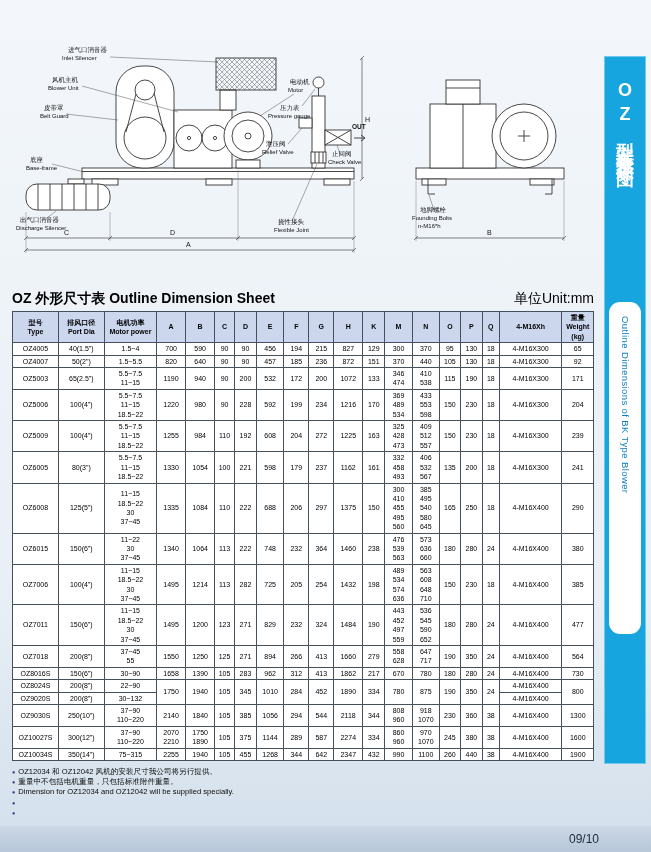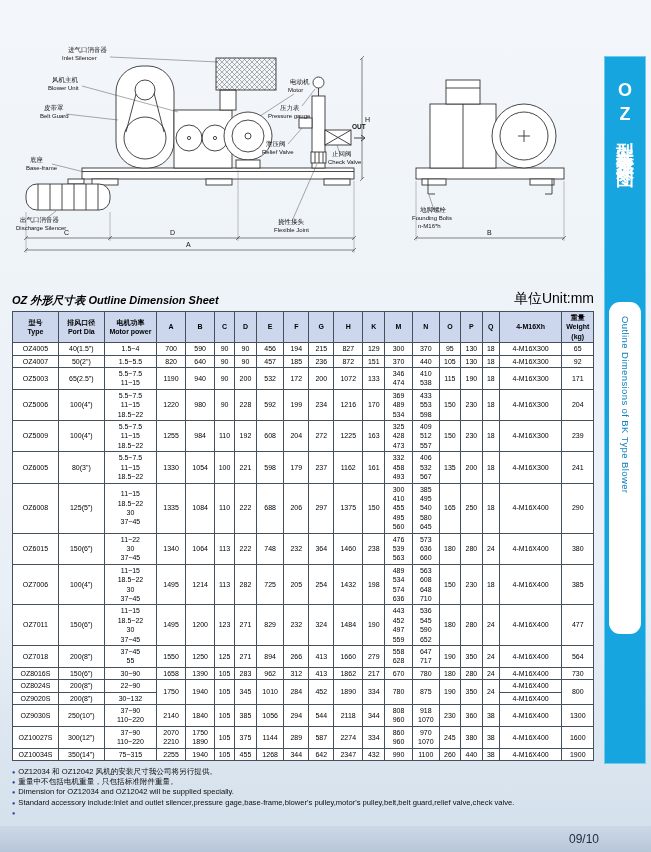--- a/index.html
+++ b/index.html
@@ -16,21 +16,21 @@
   .label-en{font-size:6px;}
   .dim-letter{font-size:7px;}
   .out-text{font-size:6.5px;font-weight:bold;}
   .ln{stroke:#333;stroke-width:0.9;fill:none;}
   .fillw{fill:#ffffff;}
   .leader{stroke:#555;stroke-width:0.5;fill:none;}
   .thin{stroke:#777;stroke-width:0.45;fill:none;}
   .dimln{stroke:#333;stroke-width:0.6;fill:none;}
 
   .sheet-header{display:flex;justify-content:space-between;align-items:flex-end;margin-top:4px;}
-  .sheet-title{font-size:11px;font-weight:bold;color:#000;font-style:italic;}
+  .sheet-title{font-size:14px;font-weight:bold;color:#000;}
   .unit-label{font-size:14px;color:#000;}
 
   table.dim{border-collapse:collapse;table-layout:fixed;width:100%;margin-top:3px;background:#fff;}
   .dim th,.dim td{
     border:1px solid #44505c;font-size:7px;line-height:9.4px;text-align:center;
     vertical-align:middle;padding:1px 0;white-space:pre-line;overflow:hidden;color:#000;
   }
   .dim th{background:#ccd7ee;font-weight:bold;}
 
   .notes{margin-top:6px;}
@@ -705,21 +705,20 @@
         <div class="note-line">
           <span class="bullet">●</span>
           <span>重量中不包括电机重量，只包括标准附件重量。</span>
         </div>
         <div class="note-line">
           <span class="bullet">●</span>
           <span>Dimension for OZ12034 and OZ12042 will be supplied specially.</span>
         </div>
         <div class="note-line">
           <span class="bullet">●</span>
-          <span>Standard accessory include:Inlet and outlet silencer,pressure gage,base-frame,blower's pulley,motor's pulley,belt,belt guard,relief valve,check valve.</span>
         </div>
         <div class="note-line">
           <span class="bullet">●</span>
         </div>
       </div>
   </div>
 
   <div class="sidebar">
     <div class="sidebar-zh">OZ型安装外形尺寸图</div>
     <div class="sidebar-box">

